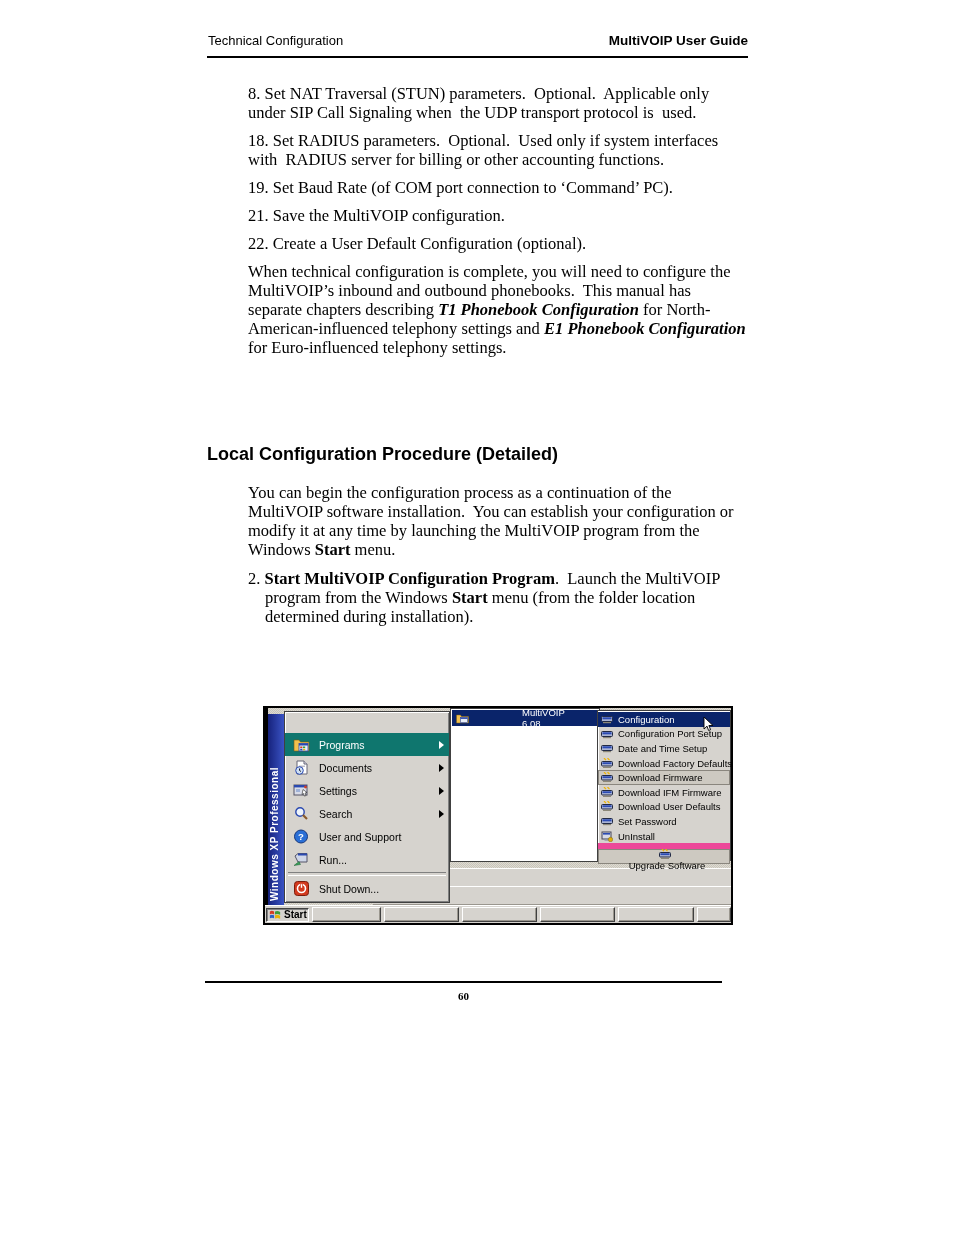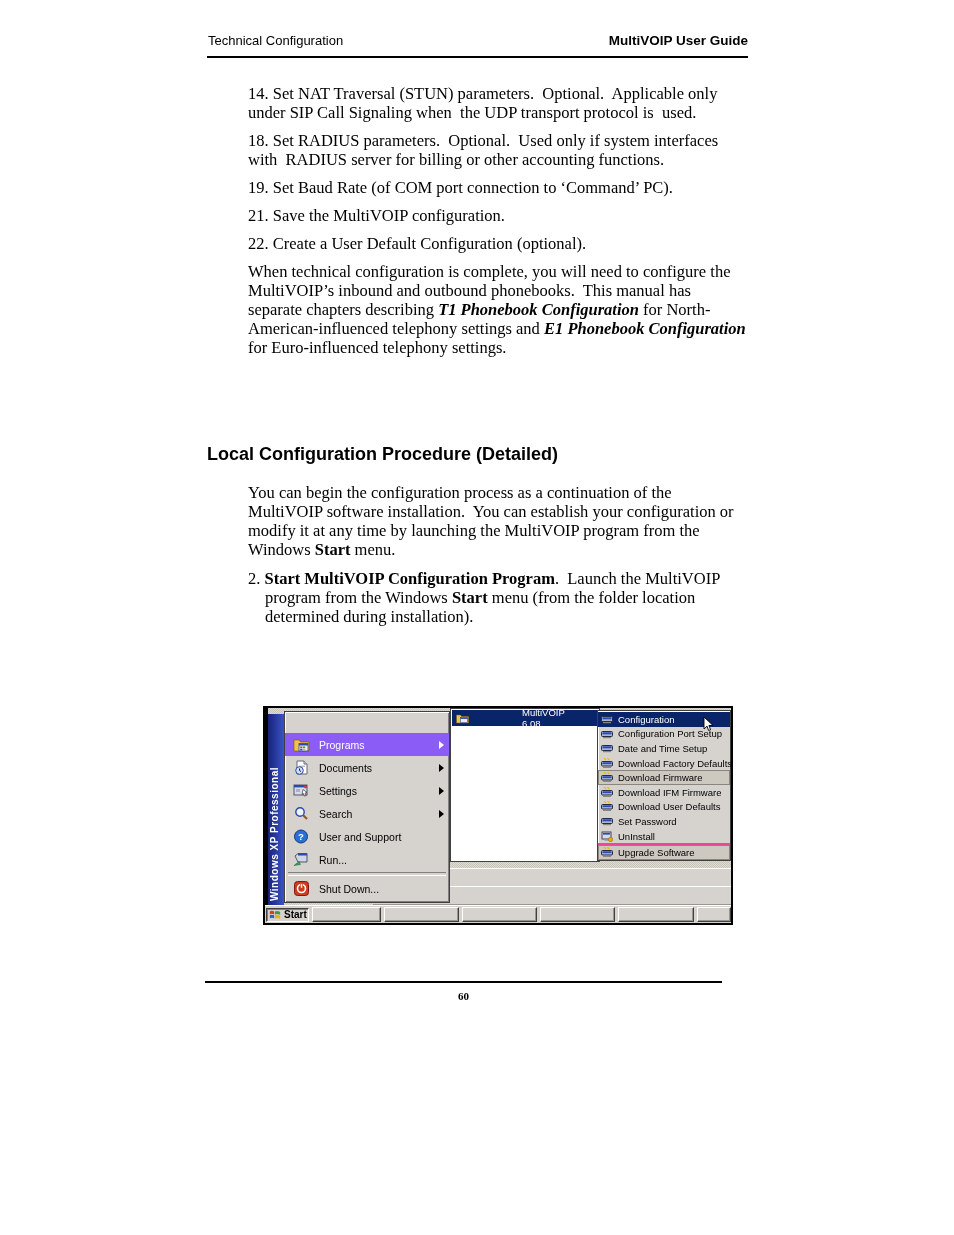--- a/index.html
+++ b/index.html
@@ -40,39 +40,39 @@
   .banner{position:absolute;left:5px;top:8px;width:16px;height:191px;
           background:linear-gradient(to right,#16227c,#3a53c4);}
   .banner span{position:absolute;left:1px;bottom:4px;color:#fff;font-weight:bold;font-size:10px;
           writing-mode:vertical-rl;transform:rotate(180deg);letter-spacing:.5px;white-space:nowrap;}
 
   .menu{position:absolute;left:21px;top:5px;width:166px;height:192px;background:#d6d3ce;
         border:1px solid #404040;box-shadow:inset 1px 1px 0 #fff, inset -1px -1px 0 #808080;
         padding-top:21px;box-sizing:border-box;}
   .mrow{display:flex;align-items:center;height:23px;padding:0 5px 0 8px;font-size:10.5px;cursor:default;}
   .mrow .lbl{flex:1;margin-left:9px;}
-  .mrow.sel{background:#8b5cf6;color:#fff;}
+  .mrow.sel{background:#0f766e;color:#fff;}
   .arr{width:0;height:0;border-top:4px solid transparent;border-bottom:4px solid transparent;
        border-left:5px solid #000;}
   .mrow.sel .arr{border-left-color:#fff;}
   .msep{height:2px;border-top:1px solid #808080;border-bottom:1px solid #fff;margin:1px 3px;}
 
   .sub1{position:absolute;left:187px;top:2px;width:150px;height:154px;background:#fff;
         border:1px solid #404040;box-sizing:border-box;}
   .sub1row{display:flex;align-items:center;height:16px;padding:0 4px;background:#0a246a;color:#fff;
            font-size:9.5px;margin:1px;gap:48px;}
   .sub1row .lbl{flex:1;margin-left:5px;}
 
   .sub2{position:absolute;left:334px;top:4px;width:134px;height:151px;background:#d6d3ce;
         border:1px solid #404040;box-shadow:inset 1px 1px 0 #fff;box-sizing:border-box;padding-top:1px;}
   .xrow{display:flex;align-items:center;height:14.6px;padding:0 2px 0 3px;font-size:9.5px;}
   .xrow .lbl{flex:1;margin-left:5px;white-space:nowrap;}
   .xrow.sel{background:#0a246a;color:#fff;}
   .xrow.boxed{background:#cdc9c1;box-shadow:inset 0 0 0 1px #8a867e;}
-  .xrow.septop{border-top:2px solid #ec4899;}
+  .xrow.septop{border-top:6px solid #ec4899;flex-direction:column;}
 
   .cursor{position:absolute;left:440px;top:11px;z-index:9;}
 
   .tbar{position:absolute;left:2px;top:199px;width:466px;height:17px;background:#d6d3ce;
         border-top:1px solid #fff;display:flex;align-items:center;}
   .startbtn{display:flex;align-items:center;gap:3px;width:43px;height:14px;margin-left:1px;
         background:#d6d3ce;border:1px solid;border-color:#404040 #fff #fff #404040;
         box-shadow:inset 1px 1px 0 #808080;font-size:10px;font-weight:bold;padding-left:2px;box-sizing:border-box;}
   .tkbtn{height:13px;margin-left:3px;background:#d6d3ce;
         border:1px solid;border-color:#fff #404040 #404040 #fff;box-shadow:inset -1px -1px 0 #9a968e;}
@@ -82,21 +82,21 @@
 </head>
 <body>
 
 <div class="page">
 
   <div class="hdr-left">Technical Configuration</div>
   <div class="hdr-right">MultiVOIP User Guide</div>
   <div class="hdr-rule"></div>
 
   <div class="flow1">
-    <p class="para">14. Set NAT Traversal (STUN) parameters.  Optional.  Applicable only under SIP Call Signaling when  the UDP transport protocol is  used.</p>
+    <p class="para">8. Set NAT Traversal (STUN) parameters.  Optional.  Applicable only under SIP Call Signaling when  the UDP transport protocol is  used.</p>
     <p class="para">18. Set RADIUS parameters.  Optional.  Used only if system interfaces with  RADIUS server for billing or other accounting functions.</p>
     <p class="para">19. Set Baud Rate (of COM port connection to ‘Command’ PC).</p>
     <p class="para">21. Save the MultiVOIP configuration.</p>
     <p class="para">22. Create a User Default Configuration (optional).</p>
     <p class="para"><span>When technical configuration is complete, you will need to configure the MultiVOIP’s inbound and outbound phonebooks.  This manual has separate chapters describing </span><span class="bi">T1 Phonebook Configuration</span><span> for North-American-influenced telephony settings and </span><span class="bi">E1 Phonebook Configuration</span><span> for Euro-influenced telephony settings.</span></p>
   </div>
 
   <div class="sec-head">Local Configuration Procedure (Detailed)</div>
 
   <div class="flow2">

